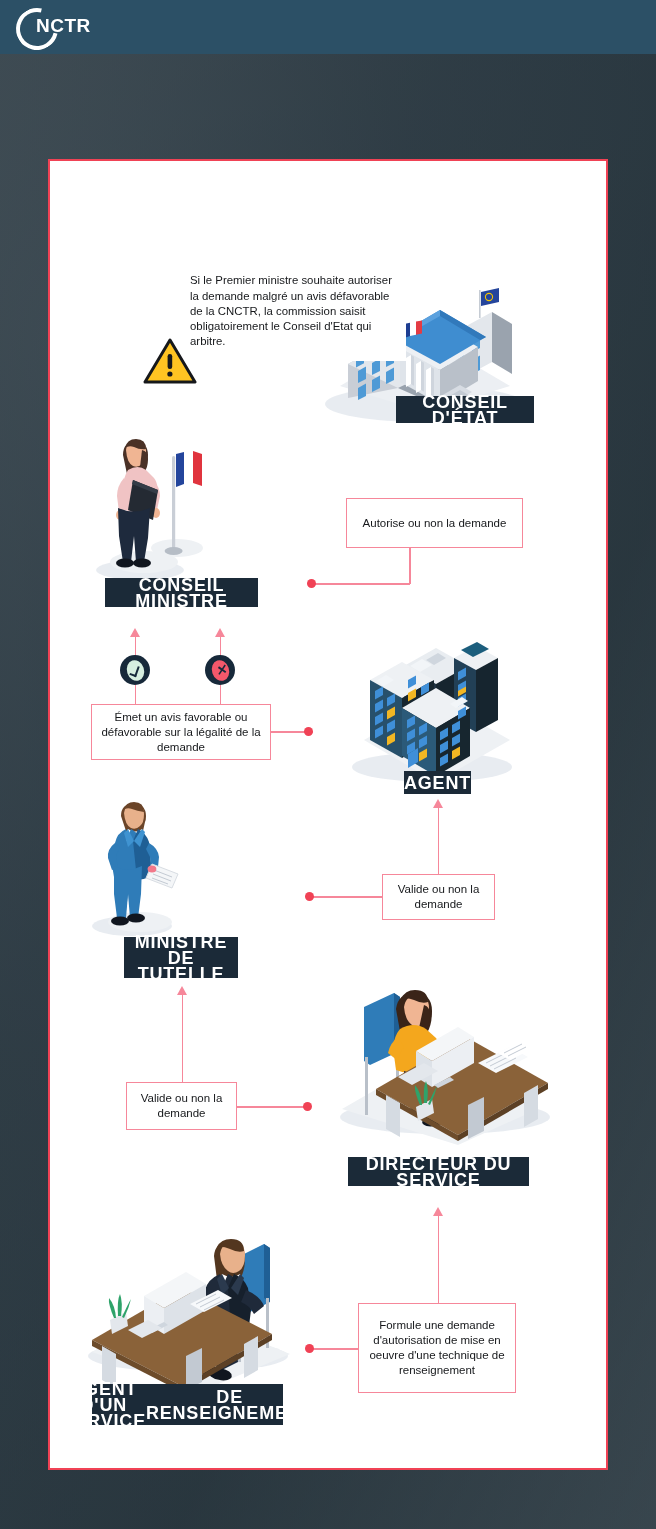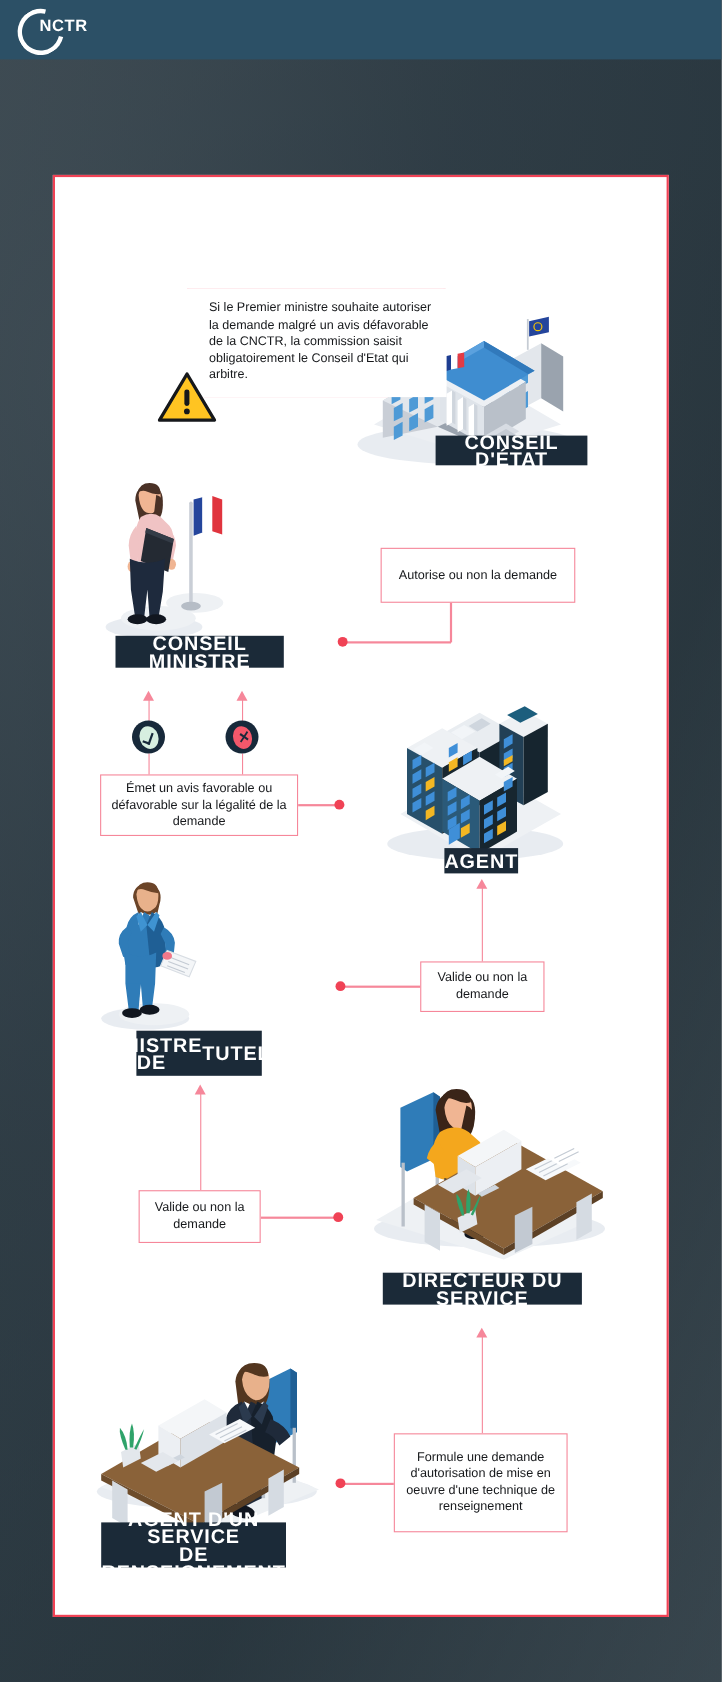--- a/index.html
+++ b/index.html
@@ -28,21 +28,21 @@
     box-sizing:border-box;padding:0 24px 0 14px;
   }
   .logo{position:relative;width:86px;height:40px;}
   .logo-c{
     position:absolute;left:2px;top:1px;width:34px;height:34px;
     border:4px solid #ffffff;border-radius:50%;
     border-right-color:transparent;transform:rotate(-32deg);
   }
   .logo-txt{
     position:absolute;left:22px;top:8px;
-    color:#fff;font-size:15px;font-weight:bold;letter-spacing:.5px;
+    color:#fff;font-size:19px;font-weight:bold;letter-spacing:.5px;
   }
   .header-title{
     color:#fff;text-align:right;font-size:10.5px;line-height:14px;
     letter-spacing:.75px;font-weight:bold;
   }
 
   
   .panel{
     position:absolute;left:48px;top:159px;width:560px;height:1311px;
     background:#ffffff;border:2px solid #f04255;box-sizing:border-box;z-index:2;
@@ -389,21 +389,21 @@
       </g>
       <ellipse cx="60" cy="73" rx="4.4" ry="3.6" fill="#f2788a"></ellipse>
 
       <path d="M22 70 q14 7 28 0 l-1 28 -3 24 -8 0 -2-24 -3 24 -8 0 -3-24z" fill="#2f7cb8"></path>
       <path d="M36 98 l-2 24 -8 0 -3-24z" fill="#2f7cb8"></path>
 
       <ellipse cx="28" cy="125" rx="9" ry="4.5" fill="#11161f"></ellipse>
       <ellipse cx="44" cy="122" rx="9" ry="4.5" fill="#11161f"></ellipse>
     </svg>
   </div>
-  <div class="tag" style="left:124px;top:937px;width:114px;height:41px;flex-direction:row;">
+  <div class="tag" style="left:124px;top:937px;width:114px;height:41px;flex-direction:column;">
     <div>MINISTRE DE</div>
     <div>TUTELLE</div>
   </div>
 
   <div class="arrow-up" style="left:177px;top:986px;"></div>
   <div class="ln v" style="left:181.5px;top:994px;height:88px;"></div>
 
   <div class="cbox" style="left:126px;top:1082px;width:111px;height:48px;">Valide ou non la demande</div>
   <div class="ln h" style="left:237px;top:1106px;width:72px;"></div>
   <div class="dot" style="left:303px;top:1102px;"></div>
@@ -534,18 +534,18 @@
       </g>
 
       <polygon points="24,86 40,78 42,92 26,100" fill="#e3e7ec"></polygon>
       <g fill="#2fa36a">
         <path d="M32 82 q-1-16 2-22 q3 8 1 22z"></path>
         <path d="M28 84 q-6-14-5-20 q6 7 7 20z"></path>
         <path d="M36 83 q6-13 9-18 q-2 9-7 19z"></path>
       </g>
     </svg>
   </div>
-  <div class="tag" style="left:92px;top:1384px;width:168px;height:41px;flex-direction:column;">
+  <div class="tag" style="left:92px;top:1384px;width:191px;height:41px;flex-direction:row;">
     <div>AGENT D'UN SERVICE</div>
     <div>DE RENSEIGNEMENT</div>
   </div>
 
 </div>
 
 </body></html>

